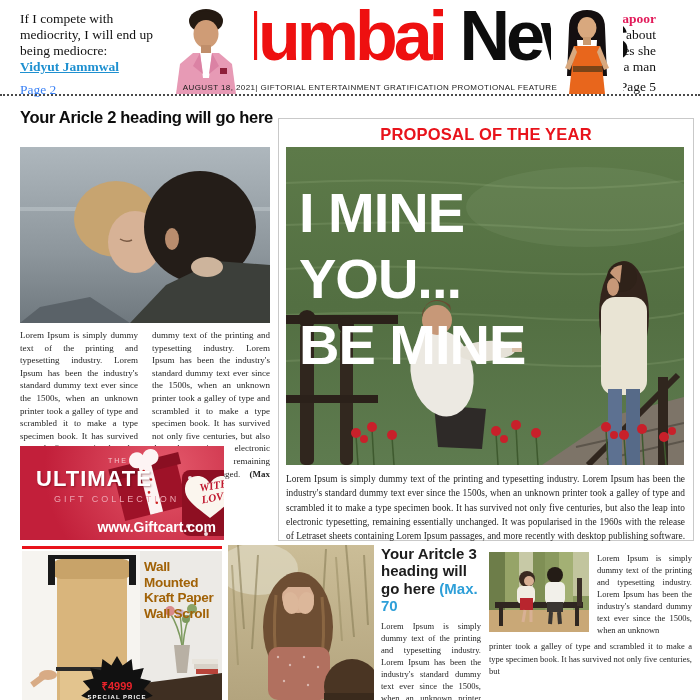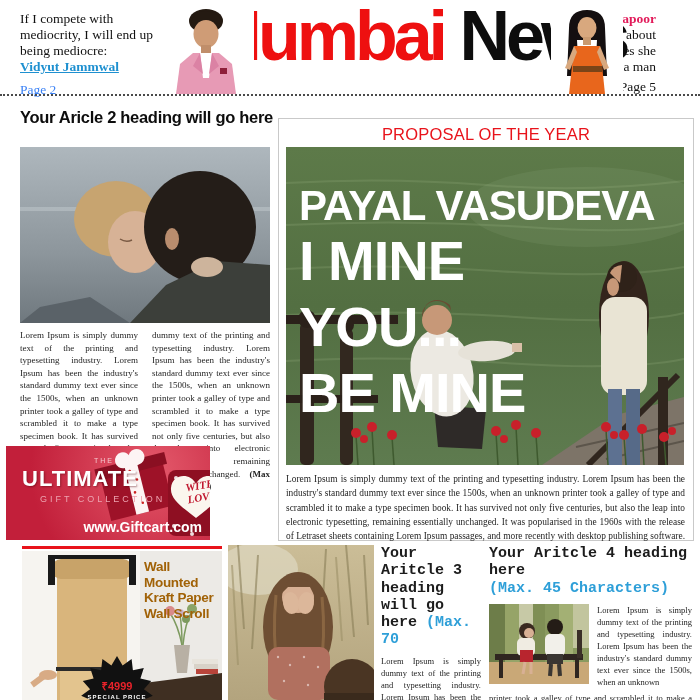--- a/index.html
+++ b/index.html
@@ -28,55 +28,55 @@
   
   .a2-head{position:absolute;left:20px;top:108px;width:255px;font-family:"Liberation Sans",sans-serif;
       font-weight:bold;font-size:16.5px;letter-spacing:-.3px;color:#0d0d0d;line-height:1.14;}
   .a2-note{color:#2e9fd8;font-weight:bold;}
   .a2-photo{position:absolute;left:20px;top:147px;width:250px;height:176px;}
   .a2-cols{position:absolute;left:20px;top:329px;width:250px;display:flex;gap:14px;}
   .a2-col{width:118px;font-size:9px;line-height:1.4;text-align:justify;color:#252525;}
   .bold{font-weight:bold;}
 
   
-  .gift-ad{position:absolute;left:6px;top:446px;width:204px;height:94px;overflow:hidden;
+  .gift-ad{position:absolute;left:20px;top:446px;width:204px;height:94px;overflow:hidden;
       background:radial-gradient(circle at 72% 25%, #e4596b, #c21f3a 75%);}
   .gift-the{position:absolute;left:88px;top:11px;font-family:"Liberation Sans",sans-serif;font-size:7px;
       letter-spacing:2px;color:#f4c6cc;}
   .gift-ultimate{position:absolute;left:16px;top:20px;font-family:"Liberation Sans",sans-serif;font-weight:bold;
       font-size:22px;letter-spacing:1px;color:#fff;text-shadow:1px 1px 2px rgba(80,0,10,.45);}
   .gift-coll{position:absolute;left:34px;top:48px;font-family:"Liberation Sans",sans-serif;font-size:9px;
       letter-spacing:3px;color:#eda3b0;}
   .gift-heart-text{position:absolute;left:172px;top:33px;width:46px;text-align:center;transform:rotate(-10deg);
       font-family:"Liberation Serif",serif;font-style:italic;font-weight:bold;font-size:11px;line-height:1.1;color:#c0182f;}
   .gift-url{position:absolute;right:8px;bottom:5px;font-family:"Liberation Sans",sans-serif;font-weight:bold;
       font-size:14px;color:#fff;}
 
   
   .main-box{position:absolute;left:278px;top:118px;width:414px;height:421px;border:1px solid #c9c9c9;background:#fff;}
   .kicker{position:absolute;left:0;top:6px;width:100%;text-align:center;font-family:"Liberation Sans",sans-serif;
-      font-weight:normal;font-size:16.5px;letter-spacing:.2px;color:#e8131b;}
+      font-weight:bold;font-size:16.5px;letter-spacing:.2px;color:#e8131b;}
   .main-photo{position:absolute;left:7px;top:28px;width:398px;height:318px;overflow:hidden;}
   .overlay-text{position:absolute;left:13px;top:38px;z-index:2;color:#fff;font-family:"Liberation Sans",sans-serif;
       font-weight:bold;letter-spacing:-1px;line-height:1;}
   .ov1{font-size:42px;margin-bottom:6px;}
   .ov{font-size:56px;margin-bottom:10px;}
   .caption{position:absolute;left:7px;top:353px;width:399px;font-size:9.4px;line-height:1.52;text-align:justify;color:#252525;}
 
   
   .red-rule{position:absolute;left:22px;top:546px;width:200px;height:3px;background:#e8131b;}
   .kraft-ad{position:absolute;left:22px;top:551px;width:200px;height:149px;overflow:hidden;background:#f6f4f0;}
   .kraft-title{position:absolute;left:122px;top:8px;width:76px;font-family:"Liberation Sans",sans-serif;
       font-weight:bold;font-size:13.5px;line-height:1.15;letter-spacing:-.3px;color:#a16207;}
   .star-price{font-family:"Liberation Sans",sans-serif;font-weight:bold;}
 
   .mid-photo{position:absolute;left:228px;top:545px;width:146px;height:155px;overflow:hidden;}
 
   .a3{position:absolute;left:381px;top:545px;width:100px;}
-  .a3-head,.a4-head{font-family:Liberation Mono, monospace;font-weight:bold;font-size:15px;line-height:1.15;color:#1c1c1c;}
+  .a3-head,.a4-head{font-family:Liberation Sans, sans-serif;font-weight:bold;font-size:15px;line-height:1.15;color:#1c1c1c;}
   .h-note{color:#2e9fd8;font-weight:bold;}
   .a3-body{margin-top:6px;font-size:8.5px;line-height:1.42;text-align:justify;color:#252525;}
 
   .a4{position:absolute;left:489px;top:545px;width:203px;}
   .a4-row{display:flex;gap:8px;margin-top:7px;}
   .a4-photo{width:100px;height:80px;flex:0 0 auto;}
   .a4-coltext{width:95px;font-size:8.5px;line-height:1.42;text-align:justify;color:#252525;}
   .a4-bottom{margin-top:4px;font-size:8.5px;line-height:1.42;text-align:justify;color:#252525;}
 </style>
 </head>
@@ -102,20 +102,21 @@
         <polygon points="18,88 78,88 74,58 61,47 35,47 22,58" fill="#e79ab5"></polygon>
         <polygon points="42,47 54,47 51,72 45,72" fill="#ffffff"></polygon>
         <path d="M42 47 L35 60 L45 68 Z" fill="#db82a4"></path>
         <path d="M54 47 L61 60 L51 68 Z" fill="#db82a4"></path>
         <rect x="62" y="62" width="7" height="6" fill="#8e1f3a"></rect>
       </svg>
     </div>
 
     <div class="mast-title"><span class="t-red">Mumbai</span><span class="t-black"> News</span></div>
 
+    <div class="dateline">AUGUST 18, 2021|  GIFTORIAL ENTERTAINMENT GRATIFICATION PROMOTIONAL FEATURE</div>
 
     <div class="photo-woman">
       <svg width="72" height="88" viewBox="0 0 72 88">
         <rect width="72" height="88" fill="#ffffff"></rect>
         <path d="M18 22 Q18 4 36 4 Q54 4 54 22 L56 70 L44 70 L46 34 L26 34 L28 70 L16 70 Z" fill="#140f10"></path>
         <ellipse cx="36" cy="22" rx="9.5" ry="11" fill="#d8a87e"></ellipse>
         <rect x="32" y="31" width="8" height="8" fill="#c99a70"></rect>
         <polygon points="23,40 49,40 54,88 18,88" fill="#e8661c"></polygon>
         <rect x="22" y="60" width="29" height="6" fill="#7a4418"></rect>
         <path d="M23 40 L14 62 L19 64 L26 46 Z" fill="#d8a87e"></path>
@@ -265,21 +266,20 @@
             <circle cx="250" cy="286" r="5"></circle>
             <circle cx="320" cy="280" r="5"></circle>
           <circle cx="328" cy="288" r="4"></circle>
             <circle cx="338" cy="288" r="5"></circle>
             <circle cx="356" cy="282" r="5"></circle>
           <circle cx="378" cy="290" r="5"></circle>
             <circle cx="386" cy="284" r="4"></circle>
         </g>
       </svg>
       <div class="overlay-text">
-        <div class="ov1">PAYAL VASUDEVA</div>
         <div class="ov">I MINE</div>
         <div class="ov">YOU...</div>
         <div class="ov">BE MINE</div>
       </div>
     </div>
 
     <div class="caption"><span>Lorem Ipsum is simply dummy text of the printing and typesetting industry. Lorem Ipsum has been the industry's standard dummy text ever since the 1500s, when an unknown printer took a galley of type and scrambled it to make a type specimen book. It has survived not only five centuries, but also the leap into electronic typesetting, remaining essentially unchanged. It was popularised in the 1960s with the release of Letraset sheets containing Lorem Ipsum passages, and more recently with desktop publishing software. </span><span class="bold">(Max. 550 characters)</span></div>
   </div>
 
   <div class="red-rule"></div>
@@ -362,21 +362,20 @@
       <rect x="96" y="148" width="50" height="10" fill="#3a2a1c"></rect>
     </svg>
   </div>
 
   <div class="a3">
     <div class="a3-head"><span>Your Aritcle 3 heading will go here </span><span class="h-note">(Max. 70</span></div>
     <div class="a3-body">Lorem Ipsum is simply dummy text of the printing and typesetting industry. Lorem Ipsum has been the industry's standard dummy text ever since the 1500s, when an unknown printer took a galley of type and scrambled it to make a type specimen book. my text ever since the 1500s, when an unknown printer took a galley of type and scrambled it to</div>
   </div>
 
   <div class="a4">
-    <div class="a4-head"><span>Your Aritcle 4 heading here</span><br><span class="h-note">(Max. 45 Characters)</span></div>
     <div class="a4-row">
       <div class="a4-photo">
         <svg width="100" height="80" viewBox="0 0 100 80">
           <rect width="100" height="80" fill="#8a9a5f"></rect>
           <rect x="0" width="16" height="80" fill="#6d7d49"></rect>
           <rect x="16" width="14" height="80" fill="#96a468"></rect>
           <rect x="44" width="12" height="80" fill="#7f8f55"></rect>
           <rect x="70" width="14" height="80" fill="#a3b074"></rect>
           <rect x="30" width="14" height="40" fill="#d6d4b8" opacity="0.8"></rect>
           <rect x="84" width="16" height="44" fill="#cfd0ae" opacity="0.8"></rect>

